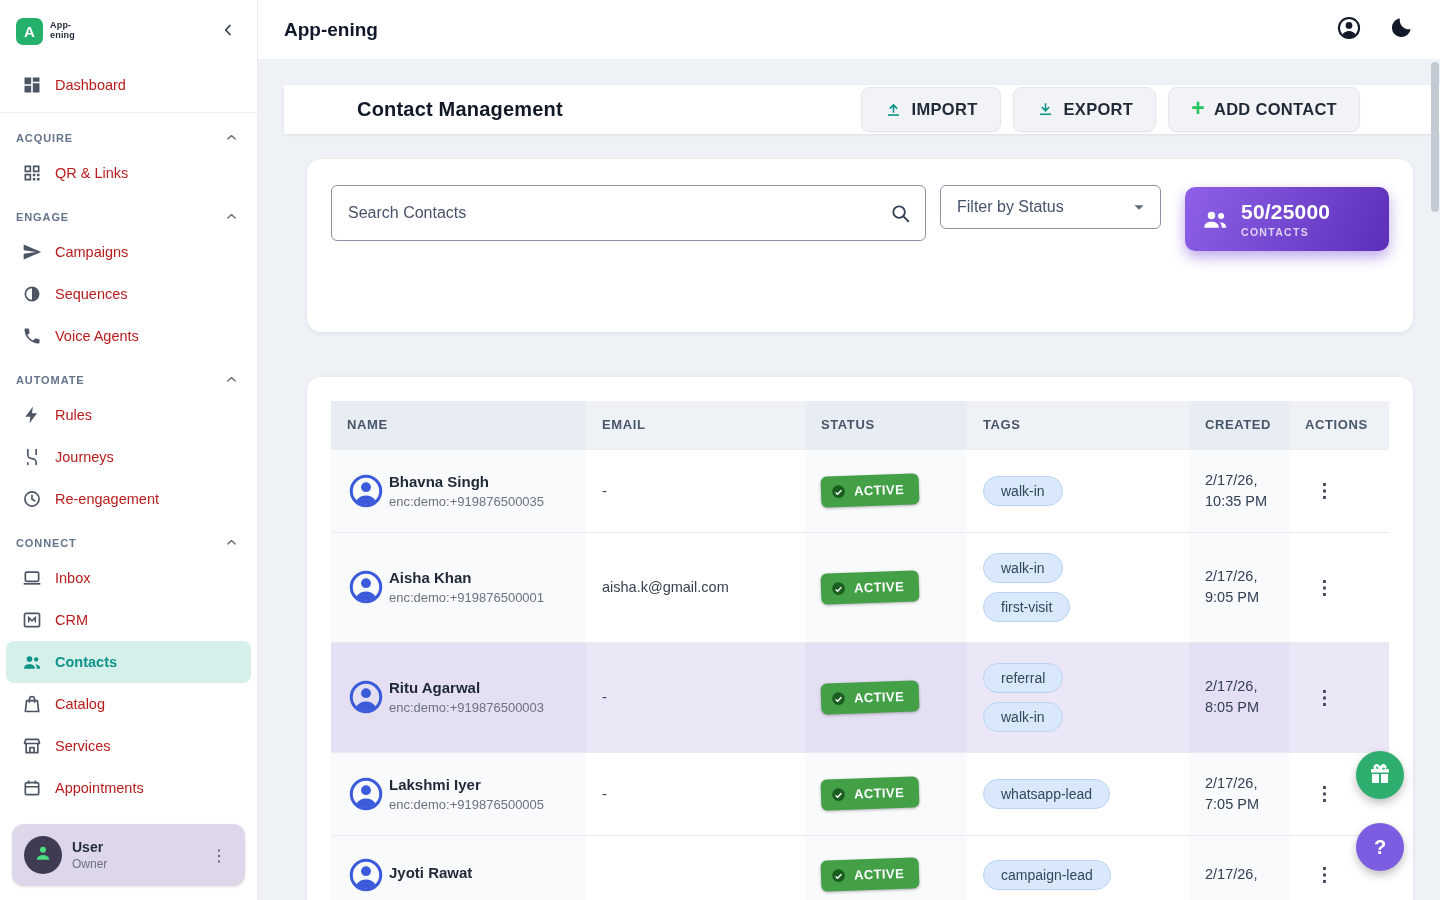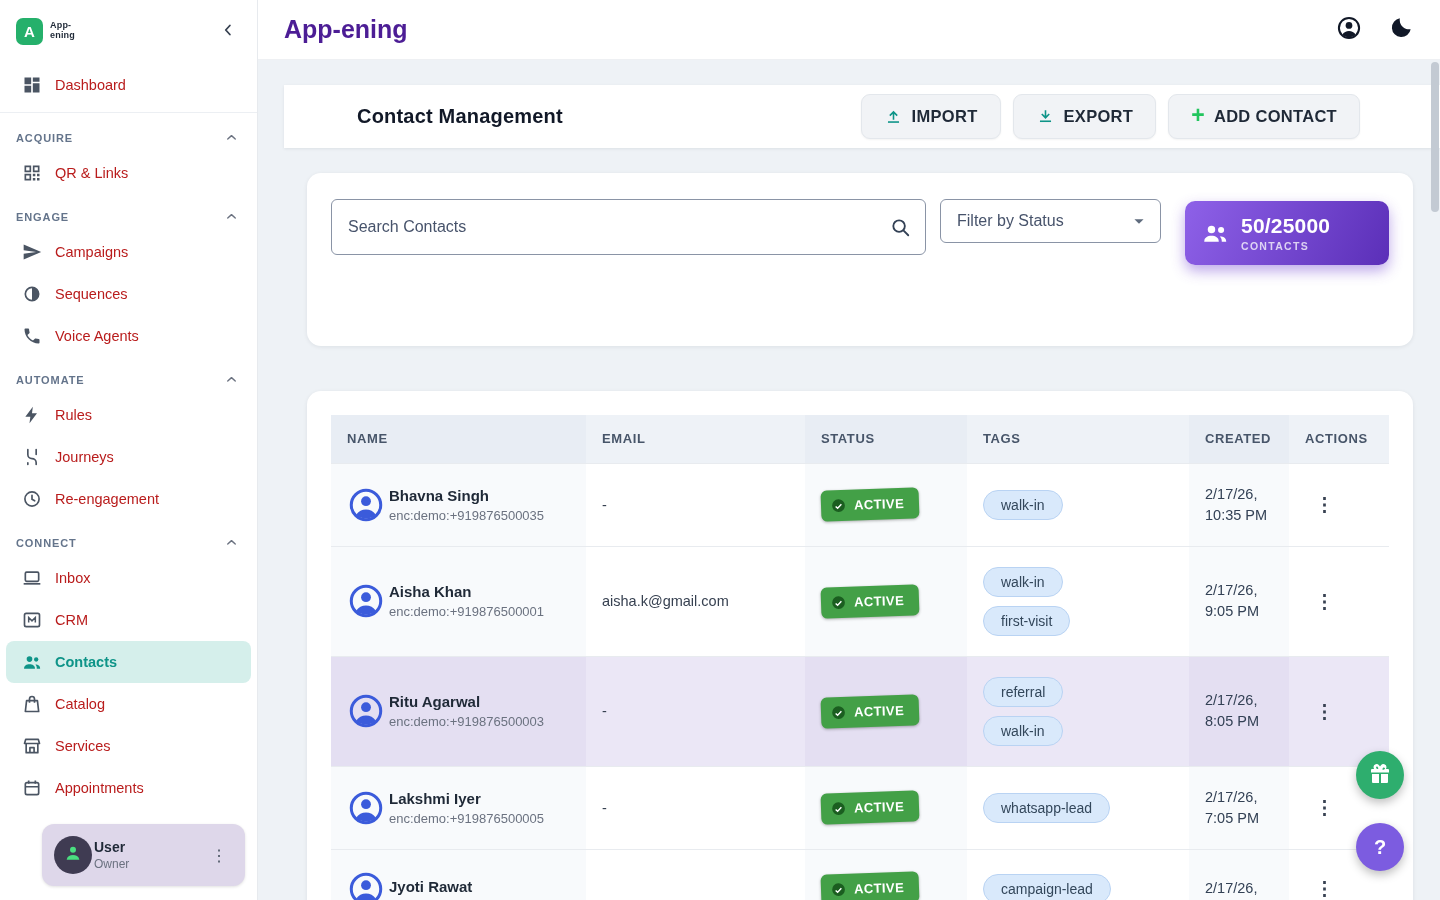--- a/index.html
+++ b/index.html
@@ -18,38 +18,38 @@
   .sb-nav { padding-top:2px; }
   .nav-item { display:flex; align-items:center; gap:13px; padding:11px 16px; margin:0 6px; border-radius:8px; font-size:14.5px; color:#b91c1c; cursor:pointer; }
   .nav-item .nico { width:20px; height:20px; color:#4b5563; display:grid; place-items:center; flex:0 0 20px; }
   .nav-item .nico svg { width:20px; height:20px; }
   .nav-item.active { background:#d5efeb; color:var(--accent-teal,#0e9488); font-weight:600; }
   .nav-item.active .nico { color:var(--accent-teal,#0e9488); }
   .sb-divider { border-bottom:1px solid #eceff3; margin:6px 0 2px; }
   .sec-head { display:flex; align-items:center; justify-content:space-between; padding:15px 18px 7px 16px; cursor:pointer; }
   .sec-title { font-size:11px; font-weight:800; letter-spacing:.9px; color:#64748b; }
   .sec-chev { display:grid; place-items:center; }
-  .user-card { position:absolute; left:12px; right:12px; bottom:14px; background:#ded7ea; border-radius:12px; padding:12px; display:flex; align-items:center; gap:2px; box-shadow:0 1px 3px rgba(0,0,0,.12); cursor:pointer;margin-left:30px; }
+  .user-card { position:absolute; left:12px; right:12px; bottom:14px; background:#ded7ea; border-radius:12px; padding:12px; display:flex; align-items:center; gap:10px; box-shadow:0 1px 3px rgba(0,0,0,.12); cursor:pointer; }
   .u-avatar { width:38px; height:38px; border-radius:50%; background:#3f3b52; color:#4ade80; display:grid; place-items:center; flex:0 0 38px; }
   .u-avatar svg { width:20px; height:20px; }
   .u-name { font-size:14px; font-weight:700; color:#1f2937; }
   .u-role { font-size:12px; color:#6b7280; margin-top:2px; }
   .u-menu { margin-left:auto; background:none; border:none; color:#4b5563; font-size:16px; cursor:pointer; padding:4px 6px; }
 
   
   .main { flex:1; display:flex; flex-direction:column; height:900px; }
   .topbar { height:60px; background:#fff; display:flex; align-items:center; padding:0 16px 0 26px; border-bottom:1px solid #eef0f3; }
-  .topbar h1 { font-size:25px; font-weight:700; color:#4c1d95; }
+  .topbar h1 { font-size:19px; font-weight:700; color:#0f172a; }
   .topbar-actions { margin-left:auto; display:flex; align-items:center; gap:22px; padding-right:8px; }
   .icon-btn { background:none; border:none; cursor:pointer; color:#111827; width:30px; height:30px; display:grid; place-items:center; }
   .icon-btn svg { width:26px; height:26px; }
 
   .content { flex:1; overflow:hidden; background:#eef2f6; padding-top:25px; }
 
-  .toolbar { background:#fff; height:63px; margin-left:26px; display:flex; align-items:center; padding:0 80px 0 73px; box-shadow:0 1px 3px rgba(15,23,42,.08); }
+  .toolbar { background:#fff; height:49px; margin-left:26px; display:flex; align-items:center; padding:0 80px 0 73px; box-shadow:0 1px 3px rgba(15,23,42,.08); }
   .toolbar h2 { font-size:20px; font-weight:650; color:#111827; letter-spacing:.2px; }
   .toolbar-buttons { margin-left:auto; display:flex; gap:12px; }
   .tbtn { height:45px; display:flex; align-items:center; gap:9px; padding:0 22px; background:#f1f3f6; border:1px solid #e3e7ec; border-radius:9px; font-family:inherit; font-weight:700; font-size:16.5px; color:#1f2937; letter-spacing:.3px; cursor:pointer; box-shadow:0 1px 2px rgba(0,0,0,.05); }
   .tbtn .bico { width:19px; height:19px; color:#0d9488; display:grid; place-items:center; }
   .tbtn .bico svg { width:19px; height:19px; }
   .tbtn .plus { color:#22c55e; font-size:23px; font-weight:600; line-height:1; margin-top:-2px; }
 
   .search-card { margin:25px 27px 0 49px; background:#fff; border-radius:14px; box-shadow:0 1px 4px rgba(15,23,42,.08); height:173px; padding:26px 24px; display:flex; align-items:flex-start; gap:14px; }
   .search-field { position:relative; width:595px; height:56px; border:1px solid #8a94a6; border-radius:6px; display:flex; align-items:center; background:#fff; }
   .search-field input { flex:1; height:100%; border:none; outline:none; background:transparent; padding:0 44px 0 16px; font-family:inherit; font-size:16px; color:#334155; }

